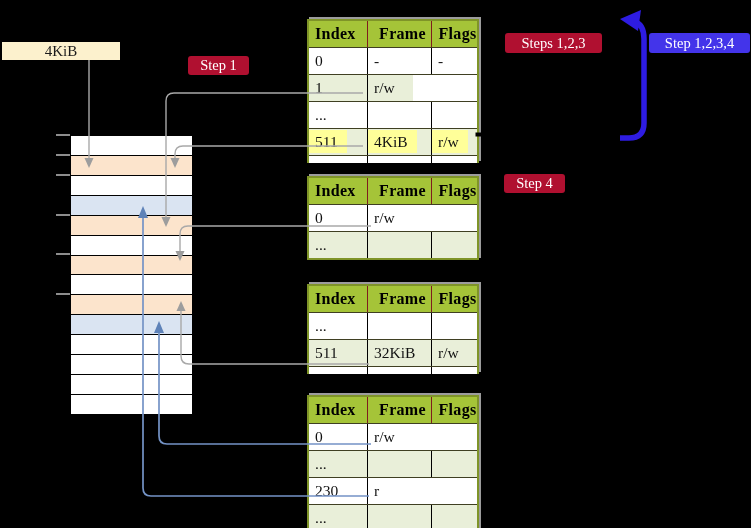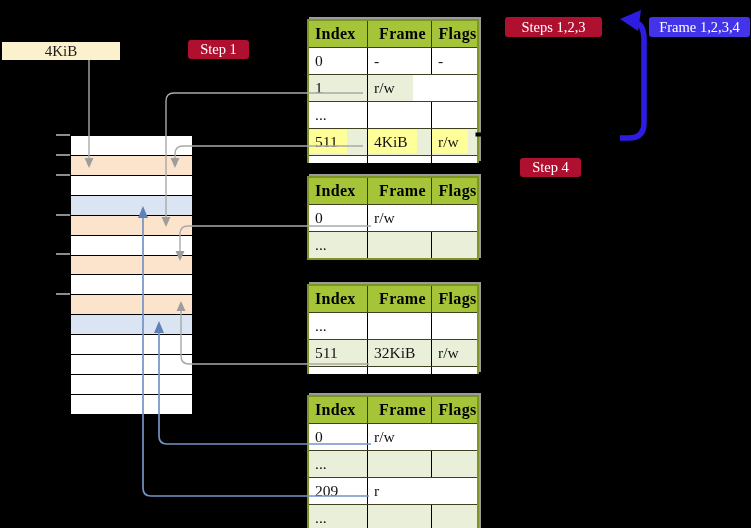--- a/index.html
+++ b/index.html
@@ -2,27 +2,27 @@
 <html><head>
 <meta charset="utf-8">
 <style>
   html,body{margin:0;padding:0;background:#000;}
   #stage{position:relative;width:751px;height:528px;background:#000;overflow:hidden;
          font-family:"Liberation Serif","DejaVu Serif",serif;}
 
   
   .cream-label{position:absolute;left:2px;top:42px;width:118px;height:18px;
         background:#fcf1cd;color:#1a1a1a;font-size:15px;line-height:18px;text-align:center;}
-  .badge{position:absolute;color:#fff;font-size:14.5px;text-align:center;border-radius:3px;}
+  .badge{position:absolute;color:#fff;font-size:14.5px;text-align:center;border-radius:3px;margin-top:16px;}
   .badge.red{background:#b01030;}
   .badge.blue{background:#4334ea;}
   #step0{left:188px;top:40px;width:61px;height:19px;line-height:19px;}
   #steps123{left:505px;top:17px;width:97px;height:20px;line-height:20px;}
   #steps1234{left:649px;top:17px;width:101px;height:20px;line-height:20px;}
-  #step4{left:520px;top:158px;width:61px;height:19px;line-height:19px;}
+  #step4{left:504px;top:158px;width:61px;height:19px;line-height:19px;}
 
   
   #memcol{position:absolute;left:70px;top:135px;width:121px;height:278px;
           border:1px solid #000;background:#fff;display:flex;flex-direction:column;z-index:1;}
   .memrow{flex:1;background:#fff;}
   .memrow + .memrow{border-top:1px solid #000;}
   .memrow.peach{background:#fce4cc;}
   .memrow.blue{background:#dae4f2;}
   .tick{position:absolute;left:56px;width:14px;height:2px;background:#8d8d8d;}
 
@@ -48,21 +48,21 @@
 </style>
 </head>
 <body>
 
 <div id="stage">
 
   <div class="cream-label">4KiB</div>
 
   <div class="badge red" id="step0">Step 1</div>
   <div class="badge red" id="steps123">Steps 1,2,3</div>
-  <div class="badge blue" id="steps1234">Frame 1,2,3,4</div>
+  <div class="badge blue" id="steps1234">Step 1,2,3,4</div>
   <div class="badge red" id="step4">Step 4</div>
 
   <div id="memcol">
     <div class="memrow"></div>
     <div class="memrow peach"></div>
     <div class="memrow"></div>
     <div class="memrow blue"></div>
     <div class="memrow peach"></div>
     <div class="memrow"></div>
     <div class="memrow peach"></div>
@@ -163,21 +163,21 @@
     <div class="trow">
       <div class="tcell c1">0</div>
       <div class="tcell c3">r/w</div>
     </div>
     <div class="trow g">
       <div class="tcell c1">...</div>
       <div class="tcell c2"></div>
       <div class="tcell c3"></div>
     </div>
     <div class="trow">
-      <div class="tcell c1">209</div>
+      <div class="tcell c1">230</div>
       <div class="tcell c3">r</div>
     </div>
     <div class="trow g">
       <div class="tcell c1">...</div>
       <div class="tcell c2"></div>
       <div class="tcell c3"></div>
     </div>
 
   </div>
 

